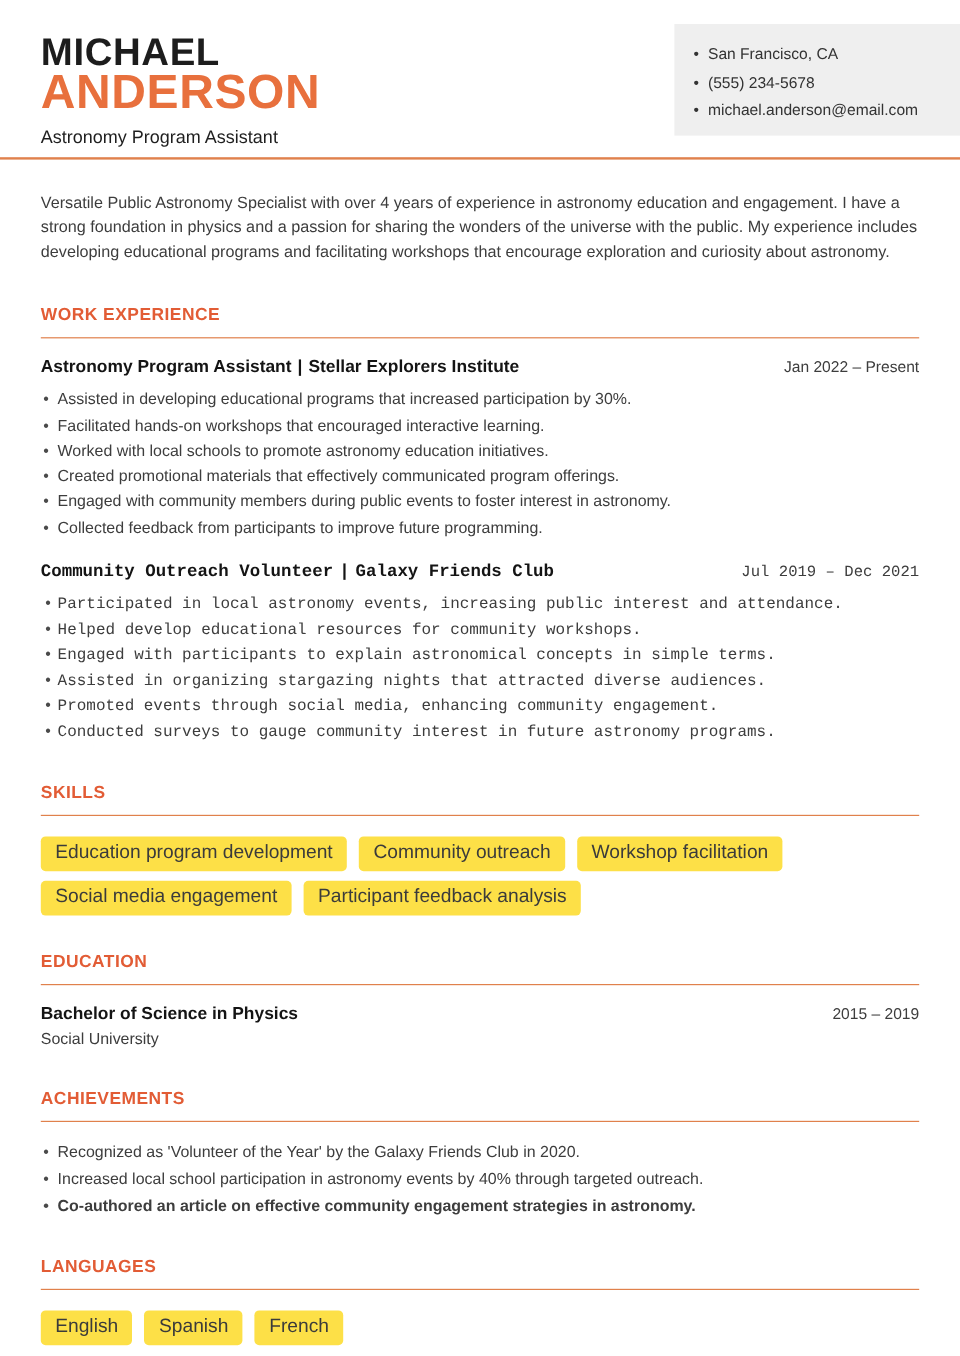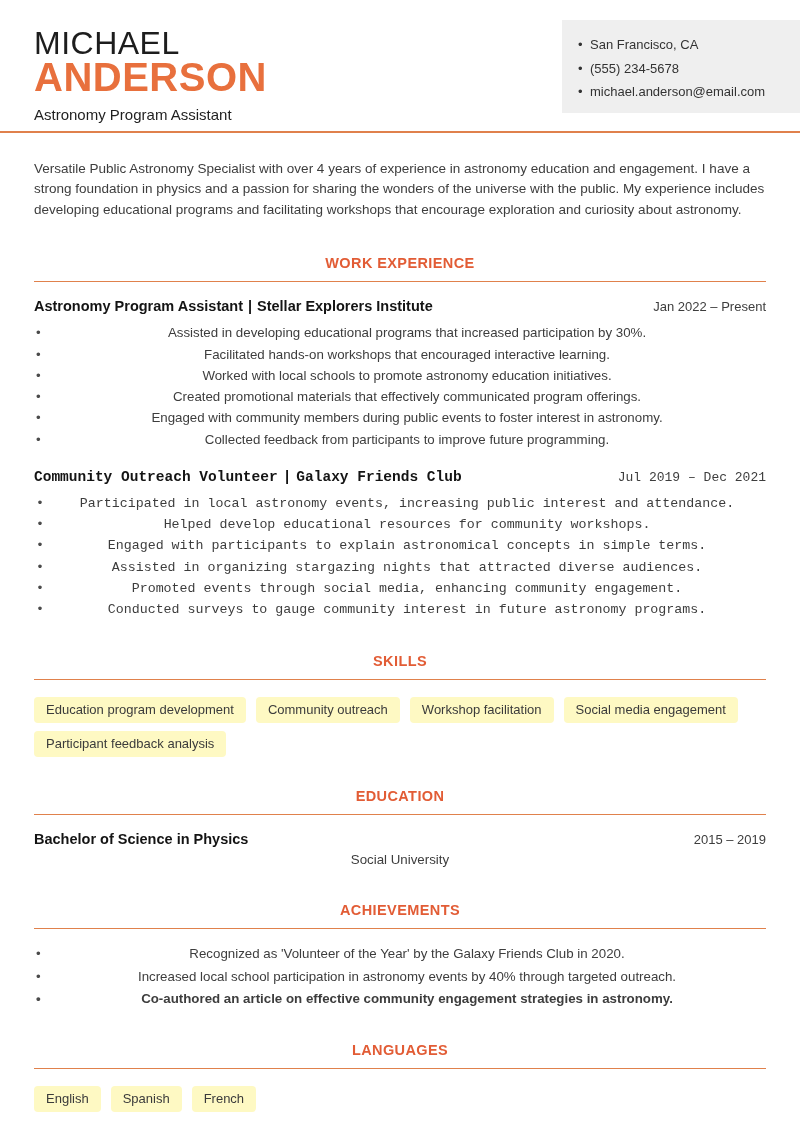--- a/index.html
+++ b/index.html
@@ -16,21 +16,21 @@
   
   .header {
     position: relative;
     height: 133px;
     border-bottom: 2px solid #e0814c;
     padding: 26px 34px 0 34px;
   }
   .name-block { line-height: 34px; }
   .name-first {
     font-size: 32px;
-    font-weight: normal;
+    font-weight: bold;
     letter-spacing: 0.5px;
     color: #1d1d1d;
     display: block;
   }
   .name-last {
     font-size: 40px;
     font-weight: bold;
     letter-spacing: 0.5px;
     color: #e8703d;
     display: block;
@@ -68,21 +68,21 @@
   
   .content { padding: 0 34px; }
 
   .summary {
     margin-top: 26px;
     font-size: 13.5px;
     line-height: 20.4px;
     color: #3d3d3d;
   }
 
-  .section { margin-top: 35px; text-align: center; }
+  .section { margin-top: 35px; }
   .section-title {
     font-size: 14.5px;
     font-weight: bold;
     letter-spacing: 0.4px;
     color: #e25c35;
     text-transform: uppercase;
   }
   .section-rule {
     border: none;
     border-top: 1px solid #e0814c;
@@ -126,24 +126,24 @@
   }
 
   
   .pill-wrap {
     margin-top: 17px;
     display: flex;
     flex-wrap: wrap;
     gap: 8px 10px;
   }
   .pill {
-    background: #fef9c3;
+    background: #fde047;
     border-radius: 4px;
     padding: 5px 12px 6px 12px;
-    font-size: 13px;
+    font-size: 16px;
     color: #3b3b3b;
     white-space: nowrap;
   }
 
   
   .edu-school {
     margin-top: 5px;
     font-size: 13.3px;
     color: #3d3d3d;
   }

